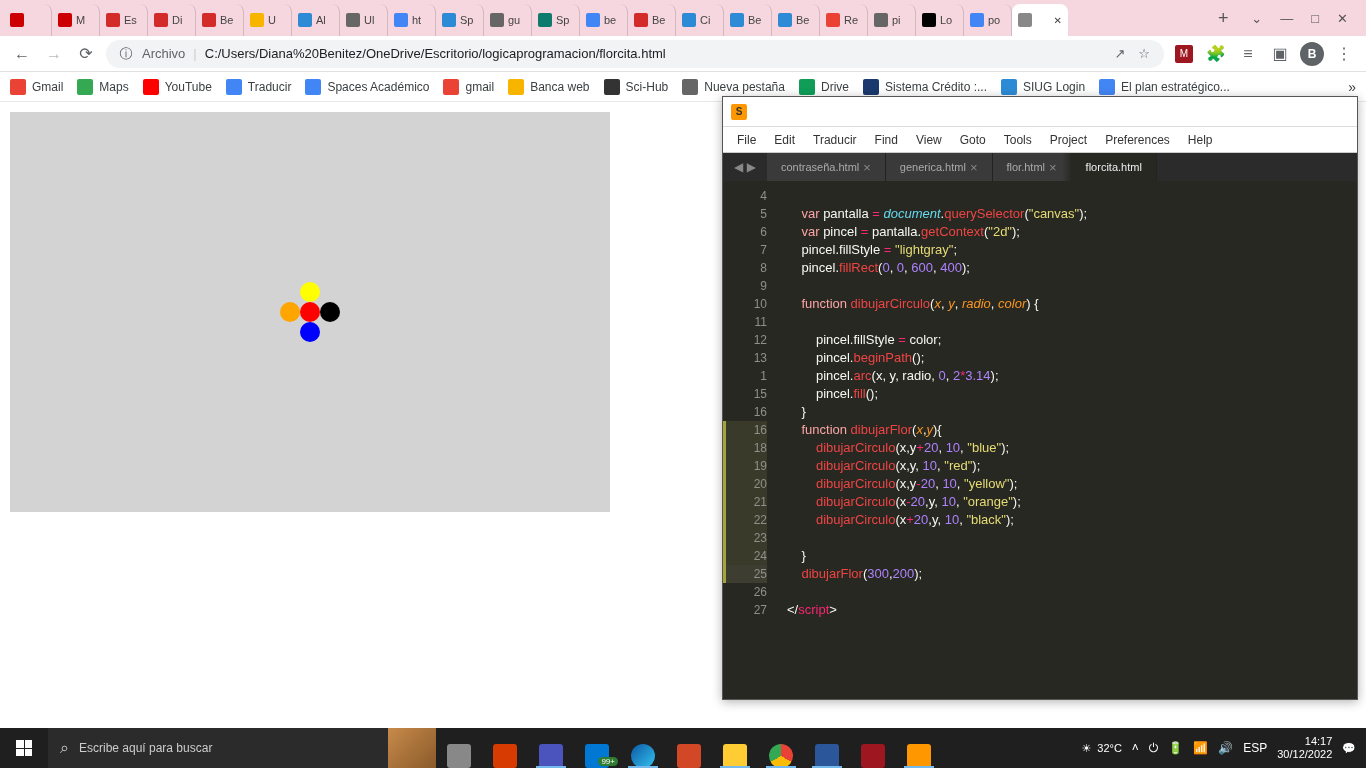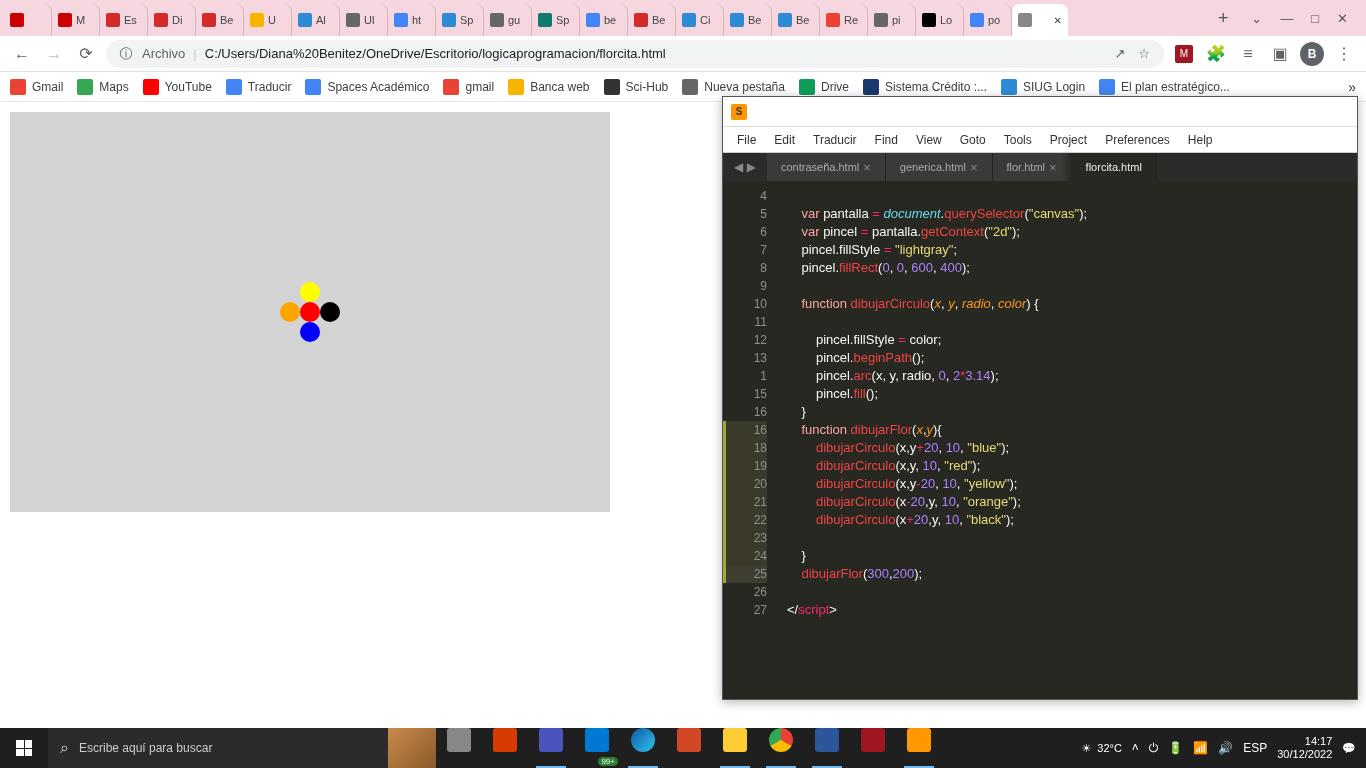--- a/index.html
+++ b/index.html
@@ -70,21 +70,21 @@
 .st-statusicon{width:14px;height:10px;border:1px solid #999;border-radius:1px}
 
 
 .taskbar{position:absolute;bottom:0;left:0;right:0;height:40px;background:#1f1f1f;display:flex;align-items:center;color:#fff;font-size:12px}
 .tb-start{width:48px;height:40px;display:flex;align-items:center;justify-content:center;cursor:pointer}
 .win-logo{width:16px;height:16px;display:grid;grid-template-columns:1fr 1fr;grid-template-rows:1fr 1fr;gap:1px}
 .win-logo div{background:#fff}
 .tb-search{width:340px;height:40px;background:#2b2b2b;display:flex;align-items:center;padding:0 12px;gap:10px;color:#ccc;cursor:text}
 .tb-searchdeco{width:48px;height:40px;background:linear-gradient(135deg,#c88a4a,#8a5a2a);display:flex;align-items:center;justify-content:center;position:relative;overflow:hidden}
 .tb-icons{display:flex;height:40px}
-.tb-ic{width:46px;height:40px;display:flex;align-items:flex-start;justify-content:center;cursor:pointer;position:relative}
+.tb-ic{width:46px;height:40px;display:flex;align-items:flex-end;justify-content:center;cursor:pointer;position:relative}
 .tb-ic.active::after{content:"";position:absolute;bottom:0;left:8px;right:8px;height:2px;background:#76b9ed}
 .app-ic{width:24px;height:24px;border-radius:3px}
 .tb-tray{margin-left:auto;display:flex;align-items:center;height:40px;gap:10px;padding:0 10px;color:#fff;font-size:11px}
 .tray-weather{display:flex;align-items:center;gap:6px}
 .tray-icons{display:flex;align-items:center;gap:10px;font-size:12px}
 .tray-clock{text-align:right;line-height:13px;font-size:11px}
 </style>
 </head>
 <body>
 

